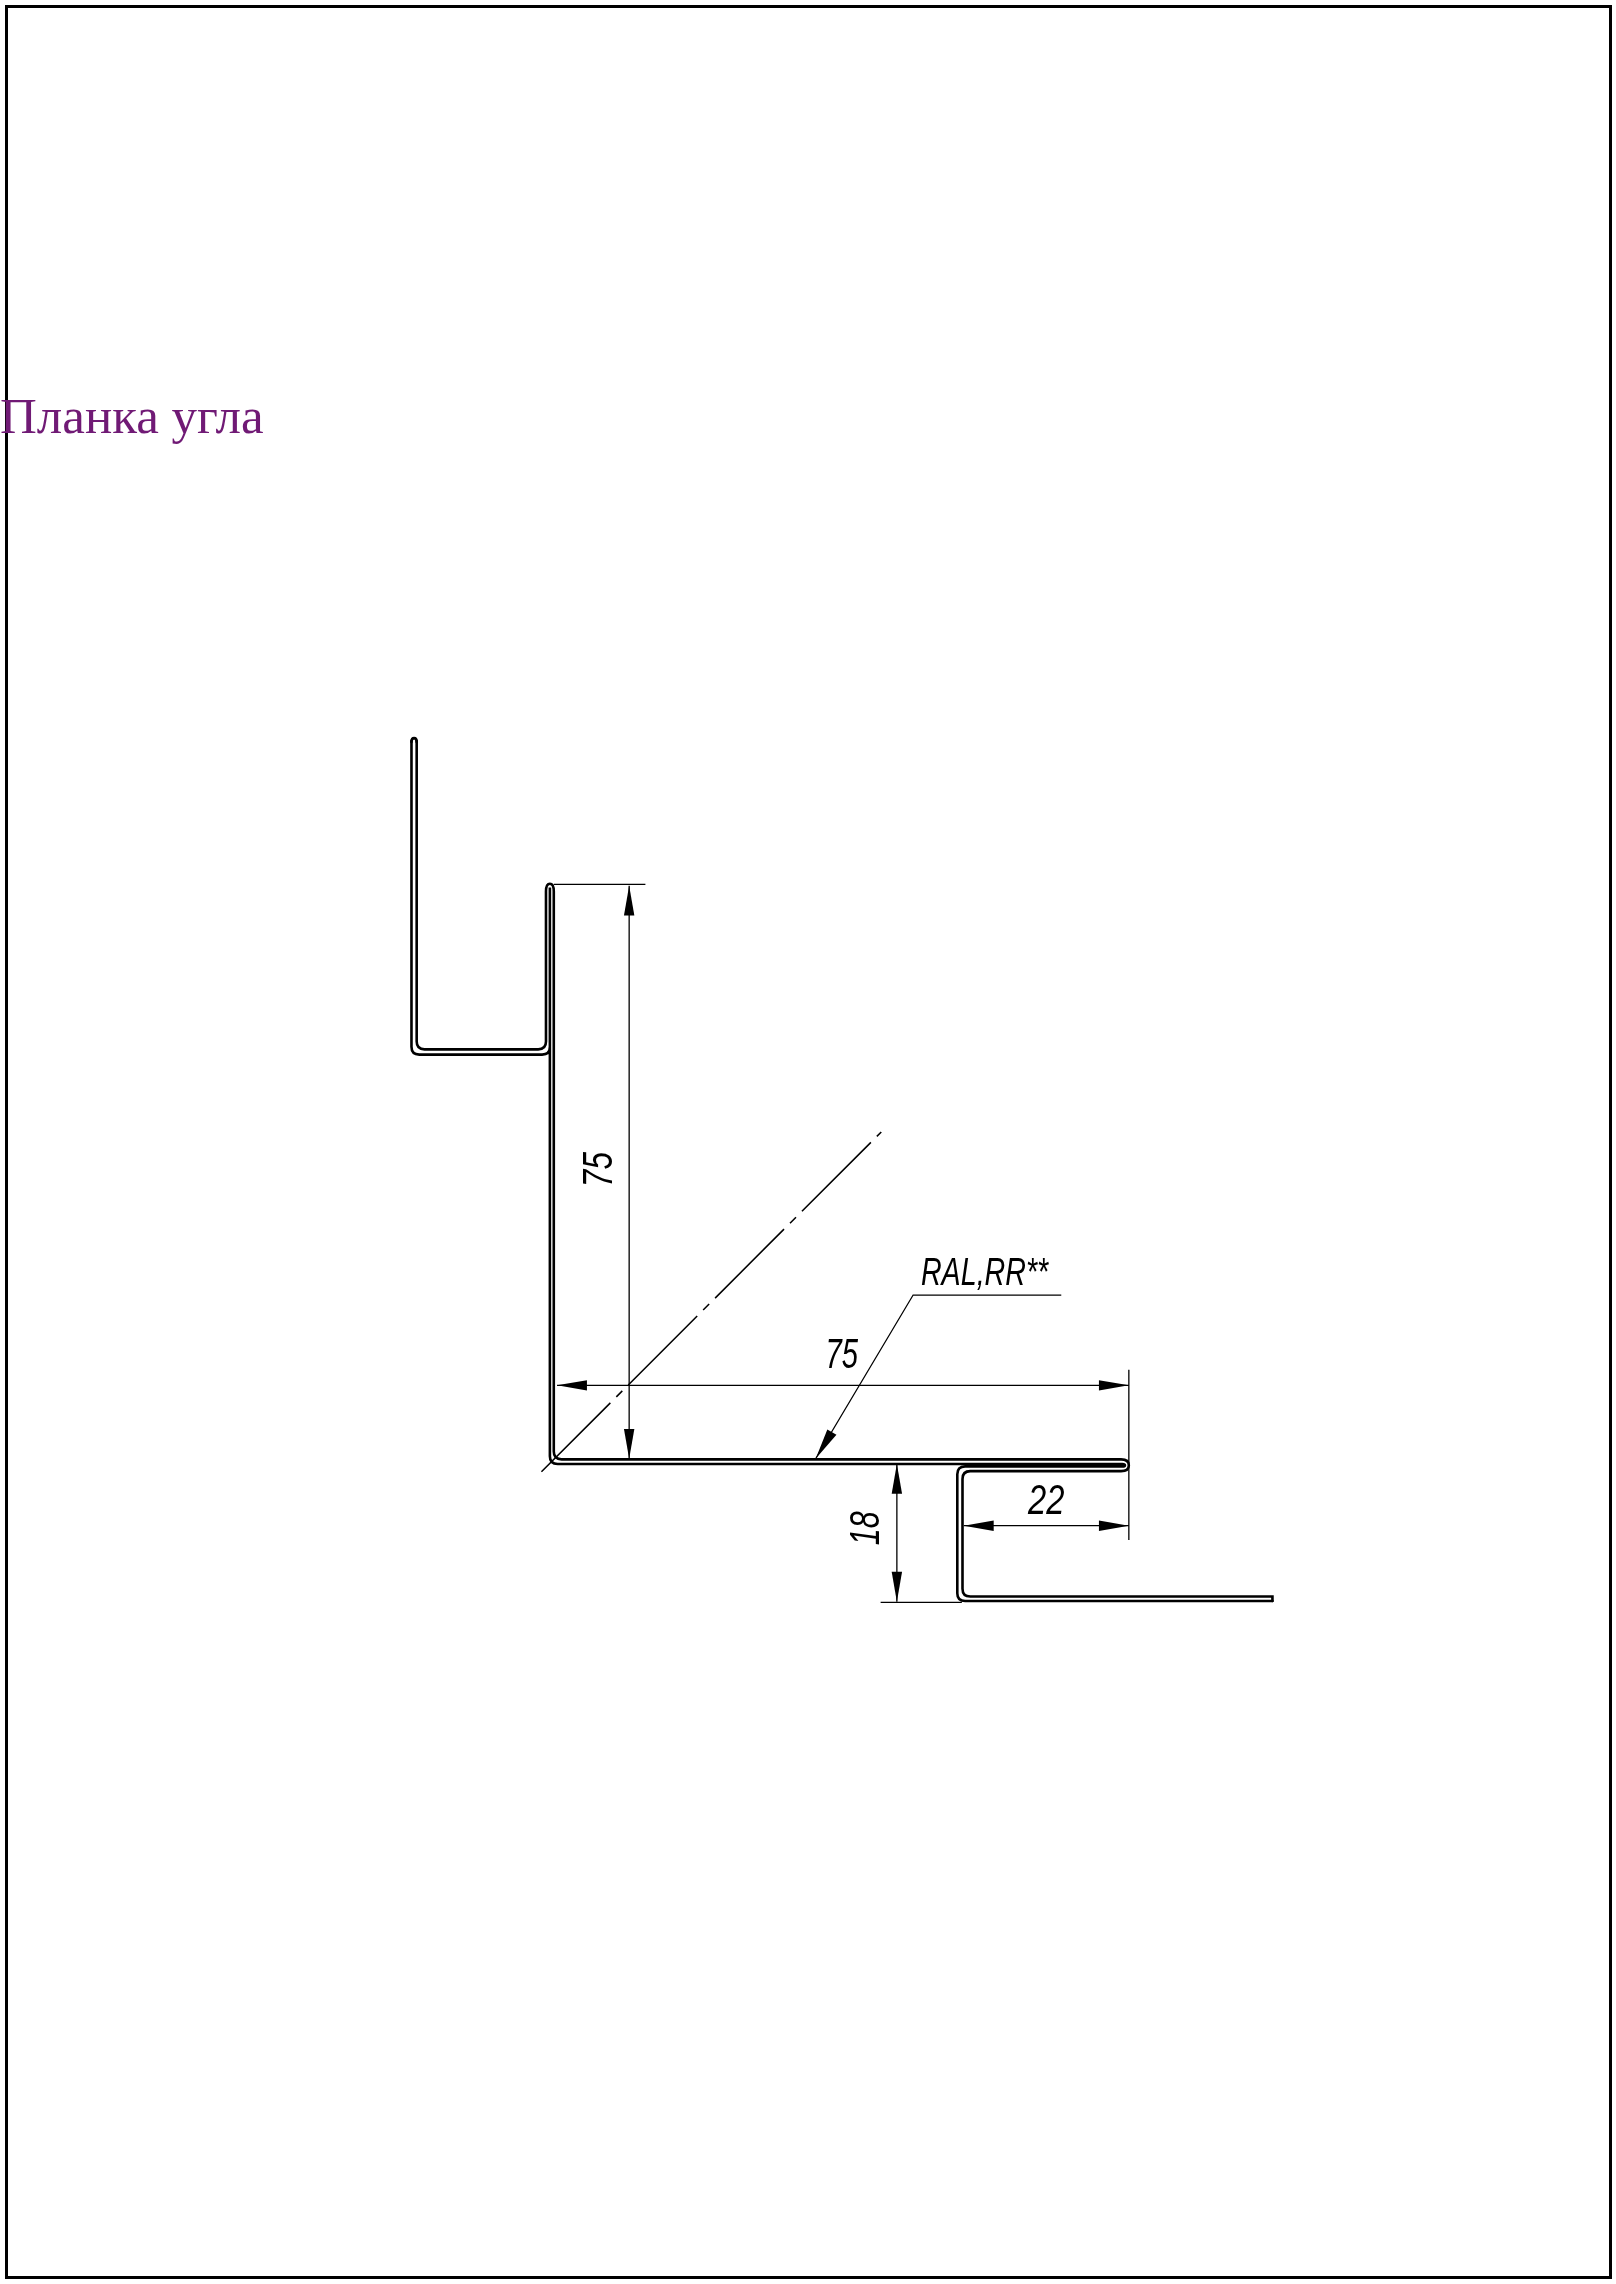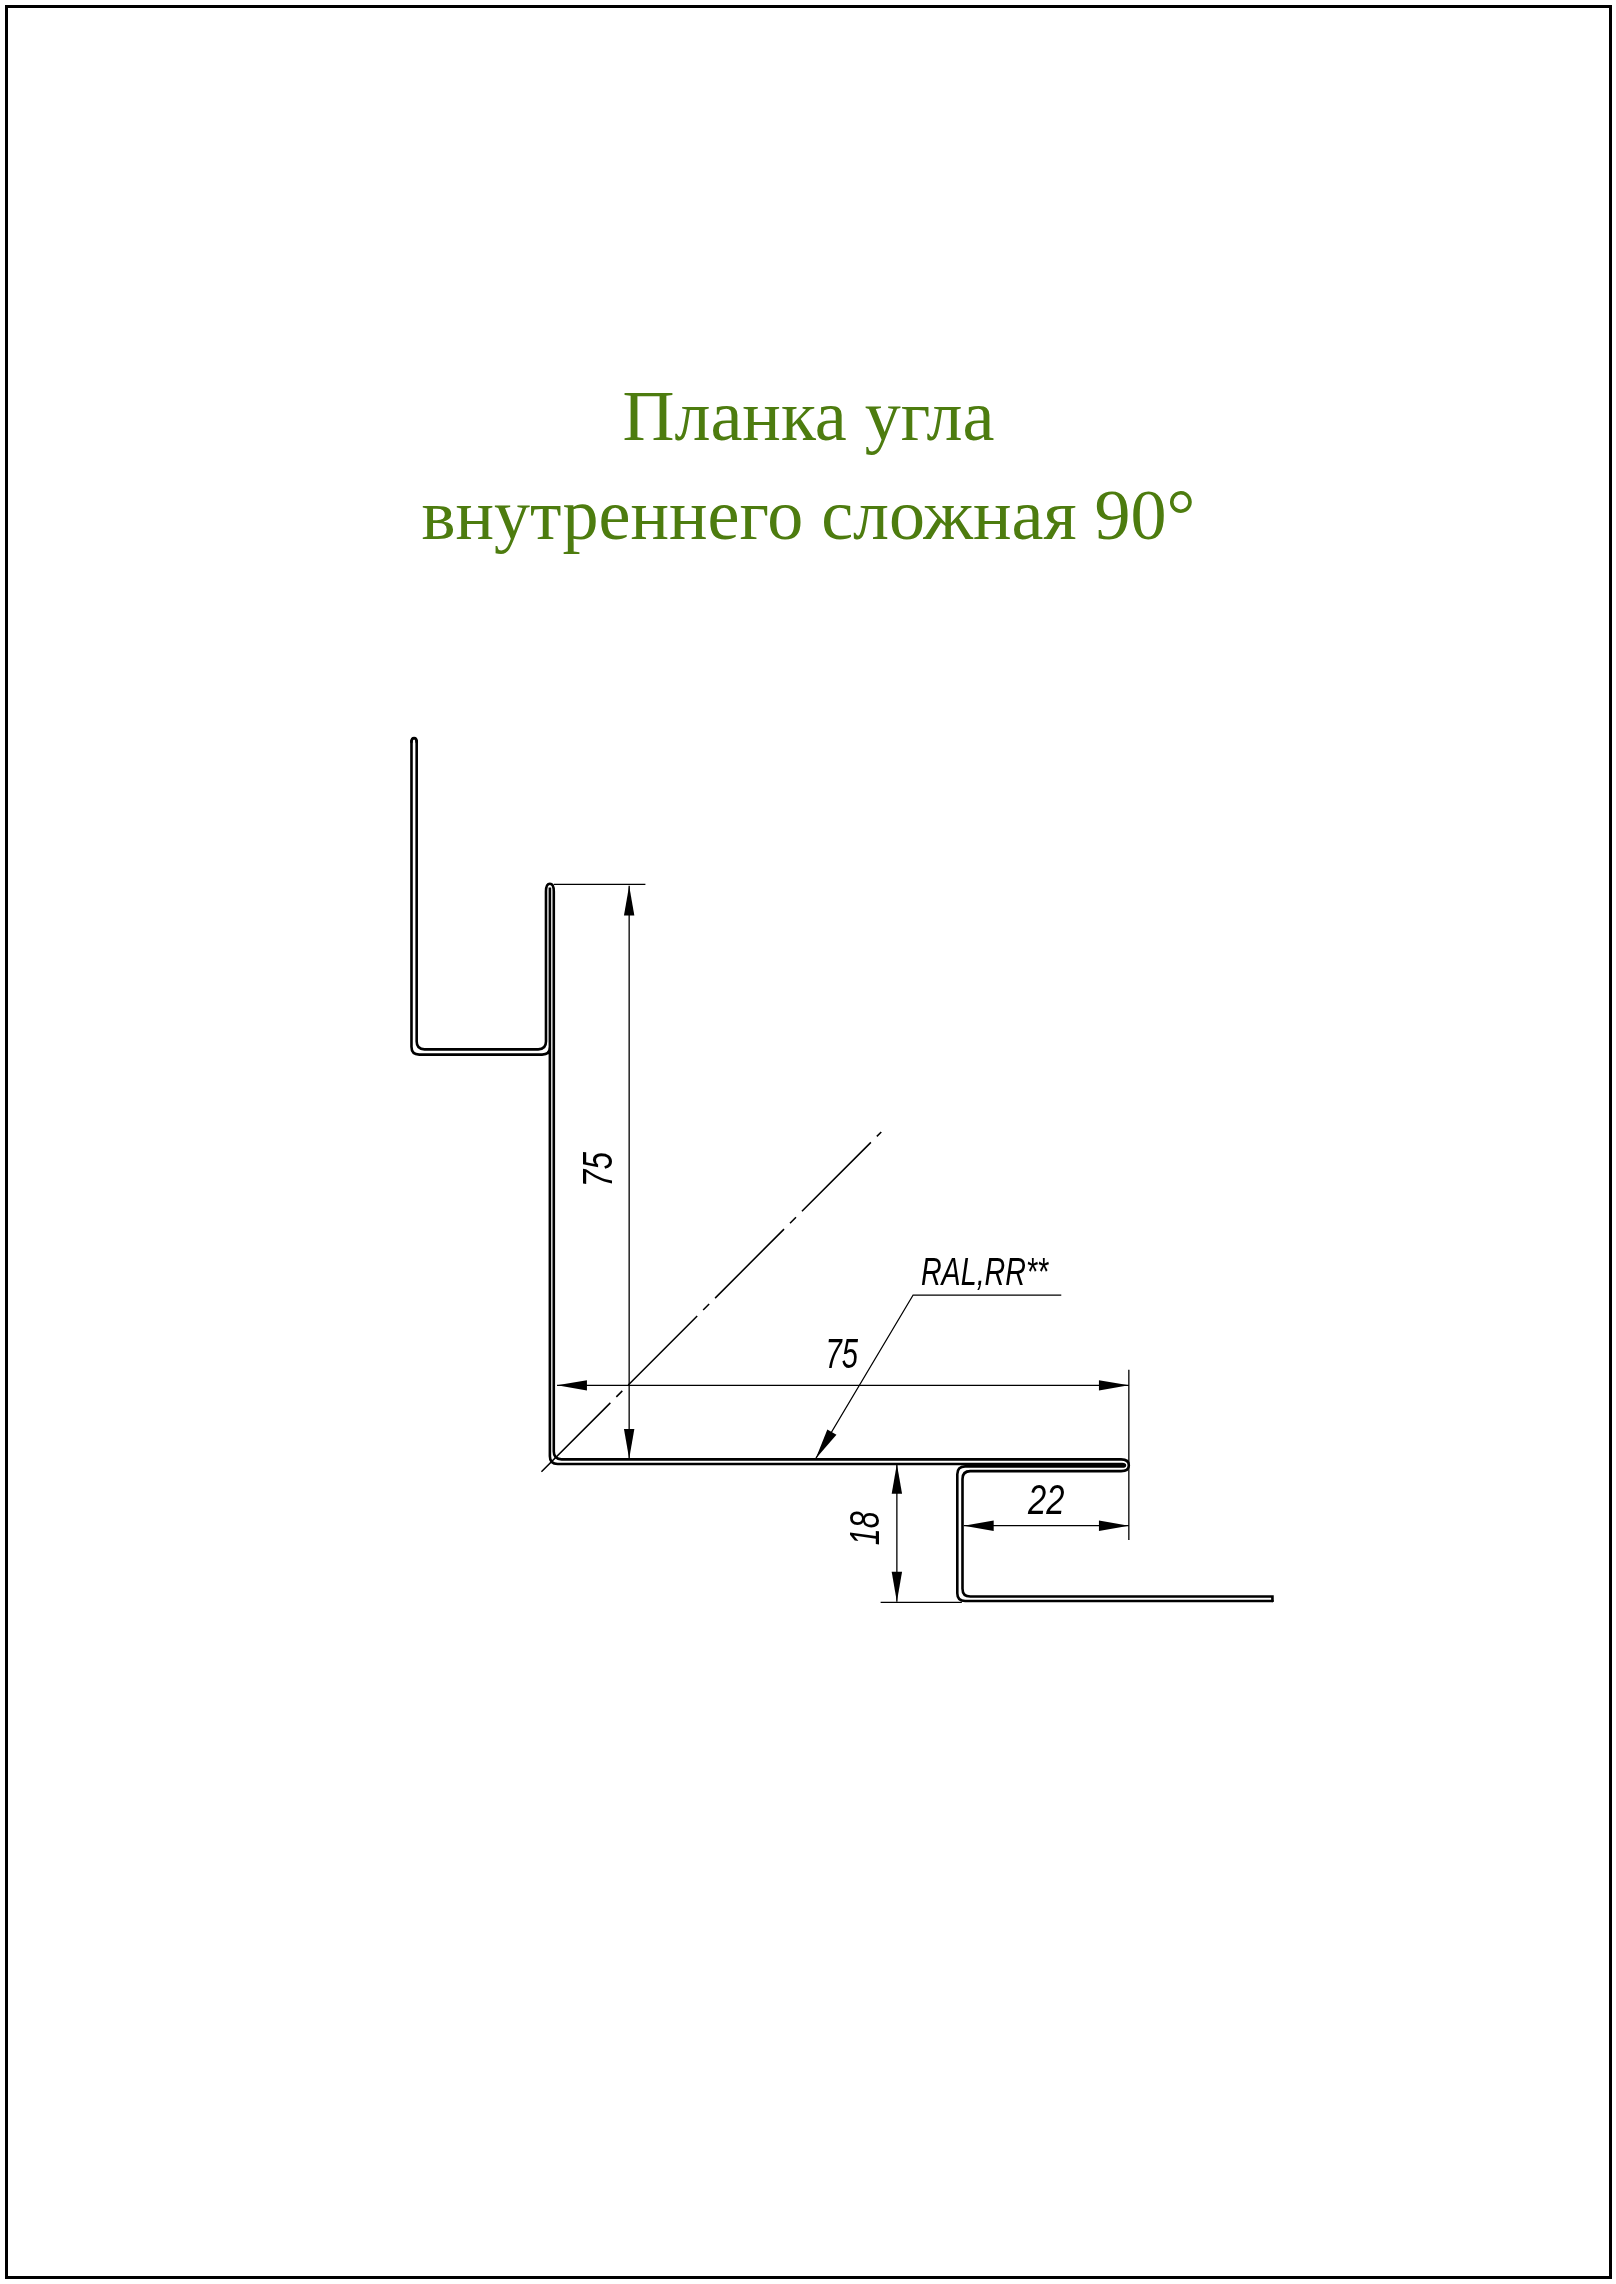--- a/index.html
+++ b/index.html
@@ -12,24 +12,23 @@
   }
   .page-border{
     position:absolute;
     inset:5.2px;
     border:3.2px solid #000;
     pointer-events:none;
   }
   .title{
     position:absolute;
     top:367px;left:0;width:100%;
-    text-align:center;
-    font-size:72px;
+    font-size:51px;
     line-height:99px;
-    color:#4d7c0f;
+    color:#701a75;
     white-space:nowrap;
   }
   svg.drawing{position:absolute;left:0;top:0;}
   .thick{stroke:#000;stroke-width:4;fill:none;stroke-linecap:round;}
   .thin{stroke:#000;stroke-width:2;fill:none;stroke-linecap:butt;}
   .cline{stroke:#000;stroke-width:2.4;fill:none;stroke-dasharray:150 13 13 13;}
   .arrow{fill:#000;stroke:none;}
   text.dim{
     font-family:"Liberation Sans", sans-serif;
     font-style:italic;
@@ -39,21 +38,20 @@
   text.lbl{font-size:60px;}
 </style>
 </head>
 <body>
 
 <div class="page">
   <div class="page-border"></div>
 
   <div class="title">
     <div>Планка угла</div>
-    <div>внутреннего сложная 90°</div>
   </div>
 
   <svg class="drawing" width="1617" height="2284" viewBox="0 0 2488 3515" xmlns="http://www.w3.org/2000/svg">
 
     <g>
       <path class="cline" d="M 833 2265 L 1356 1742"></path>
     </g>
 
     <g>
 

